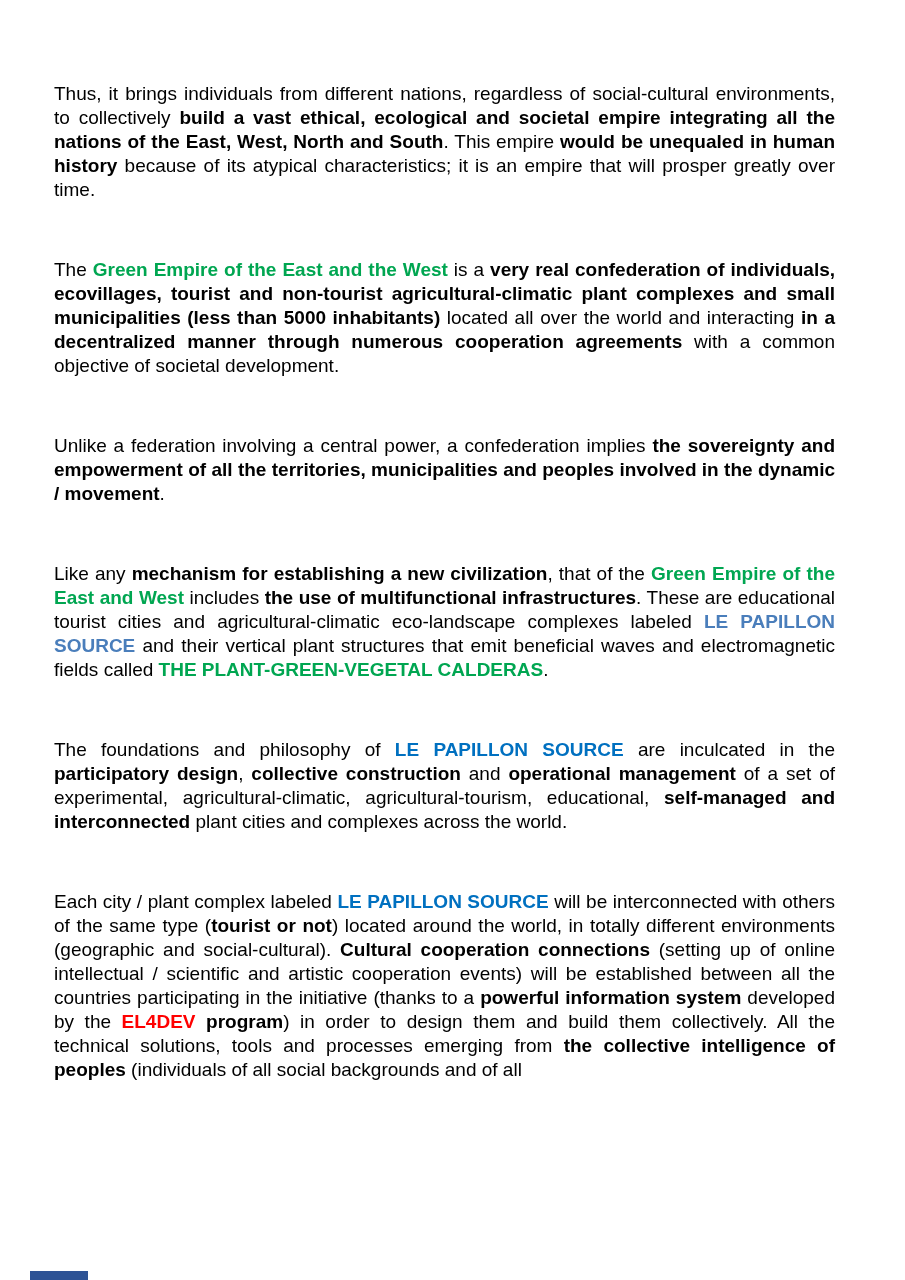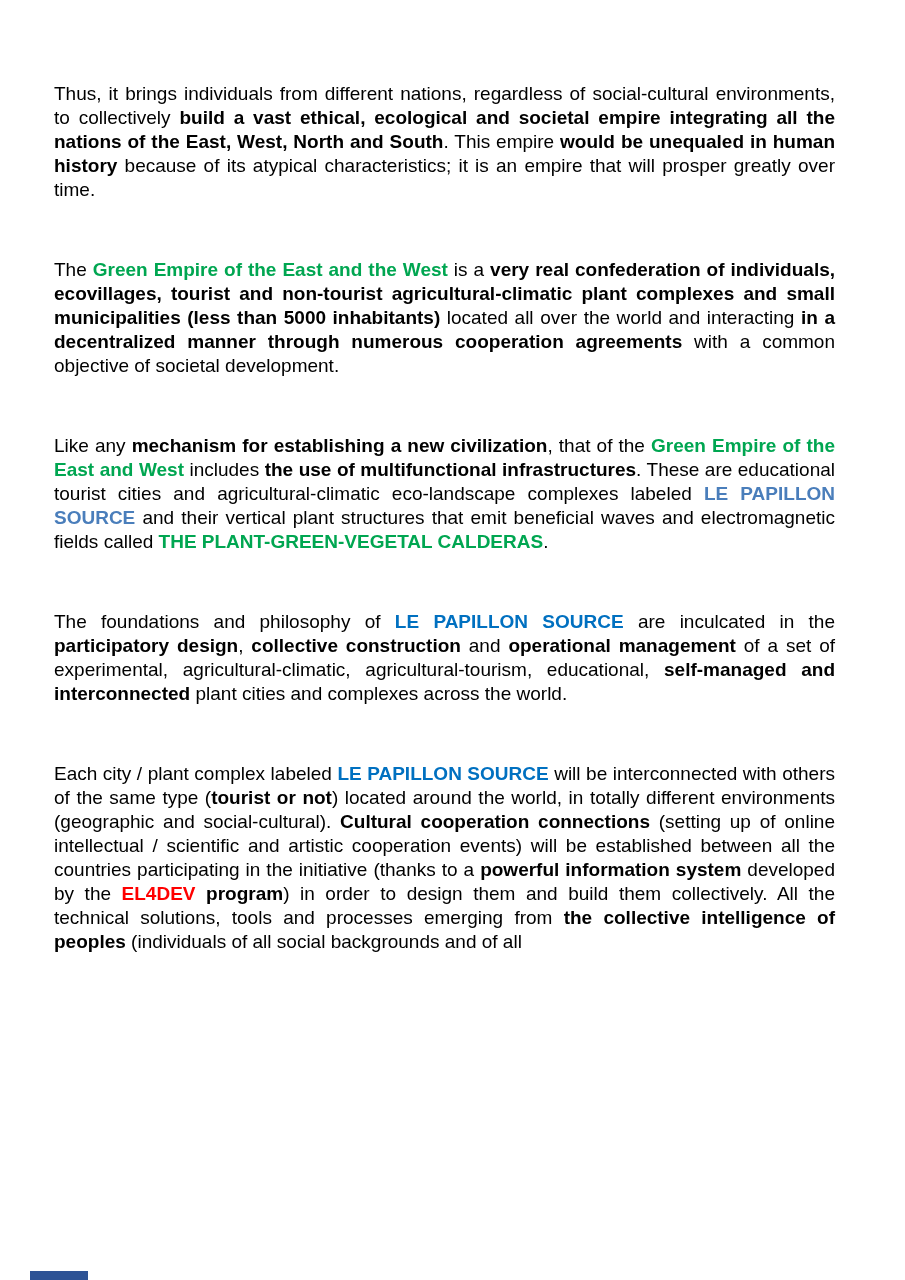--- a/index.html
+++ b/index.html
@@ -40,18 +40,19 @@
     height: 9px;
   }
 </style>
 </head>
 <body>
 
 <div class="page" style="background: rgb(255, 255, 255);">
   <div class="content">
     <p><span style="color: rgb(0, 0, 0);">Thus, it brings individuals from different nations, regardless of social-cultural environments, to collectively </span><span style="font-weight: 700; color: rgb(0, 0, 0);">build a vast ethical, ecological and societal empire integrating all the nations of the East, West, North and South</span><span style="color: rgb(0, 0, 0);">. This empire </span><span style="font-weight: 700; color: rgb(0, 0, 0);">would be unequaled in human history</span><span style="color: rgb(0, 0, 0);"> because of its atypical characteristics; it is an empire that will prosper greatly over time.</span></p>
     <p><span style="color: rgb(0, 0, 0);">The </span><span style="font-weight: 700; color: rgb(0, 166, 81);">Green Empire of the East and the West</span><span style="color: rgb(0, 0, 0);"> is a </span><span style="font-weight: 700; color: rgb(0, 0, 0);">very real confederation of individuals, ecovillages, tourist and non-tourist agricultural-climatic plant complexes and small municipalities (less than 5000 inhabitants)</span><span style="color: rgb(0, 0, 0);"> located all over the world and interacting </span><span style="font-weight: 700; color: rgb(0, 0, 0);">in a decentralized manner through numerous cooperation agreements</span><span style="color: rgb(0, 0, 0);"> with a common objective of societal development.</span></p>
+    <p><span style="color: rgb(0, 0, 0);">Unlike a federation involving a central power, a confederation implies </span><span style="font-weight: 700; color: rgb(0, 0, 0);">the sovereignty and empowerment of all the territories, municipalities and peoples involved in the dynamic / movement</span><span style="color: rgb(0, 0, 0);">.</span></p>
     <p><span style="color: rgb(0, 0, 0);">Like any </span><span style="font-weight: 700; color: rgb(0, 0, 0);">mechanism for establishing a new civilization</span><span style="color: rgb(0, 0, 0);">, that of the </span><span style="font-weight: 700; color: rgb(0, 166, 81);">Green Empire of the East and West</span><span style="color: rgb(0, 0, 0);"> includes </span><span style="font-weight: 700; color: rgb(0, 0, 0);">the use of multifunctional infrastructures</span><span style="color: rgb(0, 0, 0);">. These are educational tourist cities and agricultural-climatic eco-landscape complexes labeled </span><span style="font-weight: 700; color: rgb(74, 126, 187);">LE PAPILLON SOURCE</span><span style="color: rgb(0, 0, 0);"> and their vertical plant structures that emit beneficial waves and electromagnetic fields called </span><span style="font-weight: 700; color: rgb(0, 166, 81);">THE PLANT-GREEN-VEGETAL CALDERAS</span><span style="color: rgb(0, 0, 0);">.</span></p>
     <p><span style="color: rgb(0, 0, 0);">The foundations and philosophy of </span><span style="font-weight: 700; color: rgb(0, 112, 192);">LE PAPILLON SOURCE</span><span style="color: rgb(0, 0, 0);"> are inculcated in the </span><span style="font-weight: 700; color: rgb(0, 0, 0);">participatory design</span><span style="color: rgb(0, 0, 0);">, </span><span style="font-weight: 700; color: rgb(0, 0, 0);">collective construction</span><span style="color: rgb(0, 0, 0);"> and </span><span style="font-weight: 700; color: rgb(0, 0, 0);">operational management</span><span style="color: rgb(0, 0, 0);"> of a set of experimental, agricultural-climatic, agricultural-tourism, educational, </span><span style="font-weight: 700; color: rgb(0, 0, 0);">self-managed and interconnected</span><span style="color: rgb(0, 0, 0);"> plant cities and complexes across the world.</span></p>
     <p><span style="color: rgb(0, 0, 0);">Each city / plant complex labeled </span><span style="font-weight: 700; color: rgb(0, 112, 192);">LE PAPILLON SOURCE</span><span style="color: rgb(0, 0, 0);"> will be interconnected with others of the same type (</span><span style="font-weight: 700; color: rgb(0, 0, 0);">tourist or not</span><span style="color: rgb(0, 0, 0);">) located around the world, in totally different environments (geographic and social-cultural). </span><span style="font-weight: 700; color: rgb(0, 0, 0);">Cultural cooperation connections</span><span style="color: rgb(0, 0, 0);"> (setting up of online intellectual / scientific and artistic cooperation events) will be established between all the countries participating in the initiative (thanks to a </span><span style="font-weight: 700; color: rgb(0, 0, 0);">powerful information system</span><span style="color: rgb(0, 0, 0);"> developed by the </span><span style="font-weight: 700; color: rgb(255, 0, 0);">EL4DEV</span><span style="color: rgb(0, 0, 0);"> </span><span style="font-weight: 700; color: rgb(0, 0, 0);">program</span><span style="color: rgb(0, 0, 0);">) in order to design them and build them collectively. All the technical solutions, tools and processes emerging from </span><span style="font-weight: 700; color: rgb(0, 0, 0);">the collective intelligence of peoples</span><span style="color: rgb(0, 0, 0);"> (individuals of all social backgrounds and of all</span></p>
   </div>
   <div class="next-page-sliver" style="background: rgb(46, 83, 149);"></div>
 </div>
 
 </body></html>

